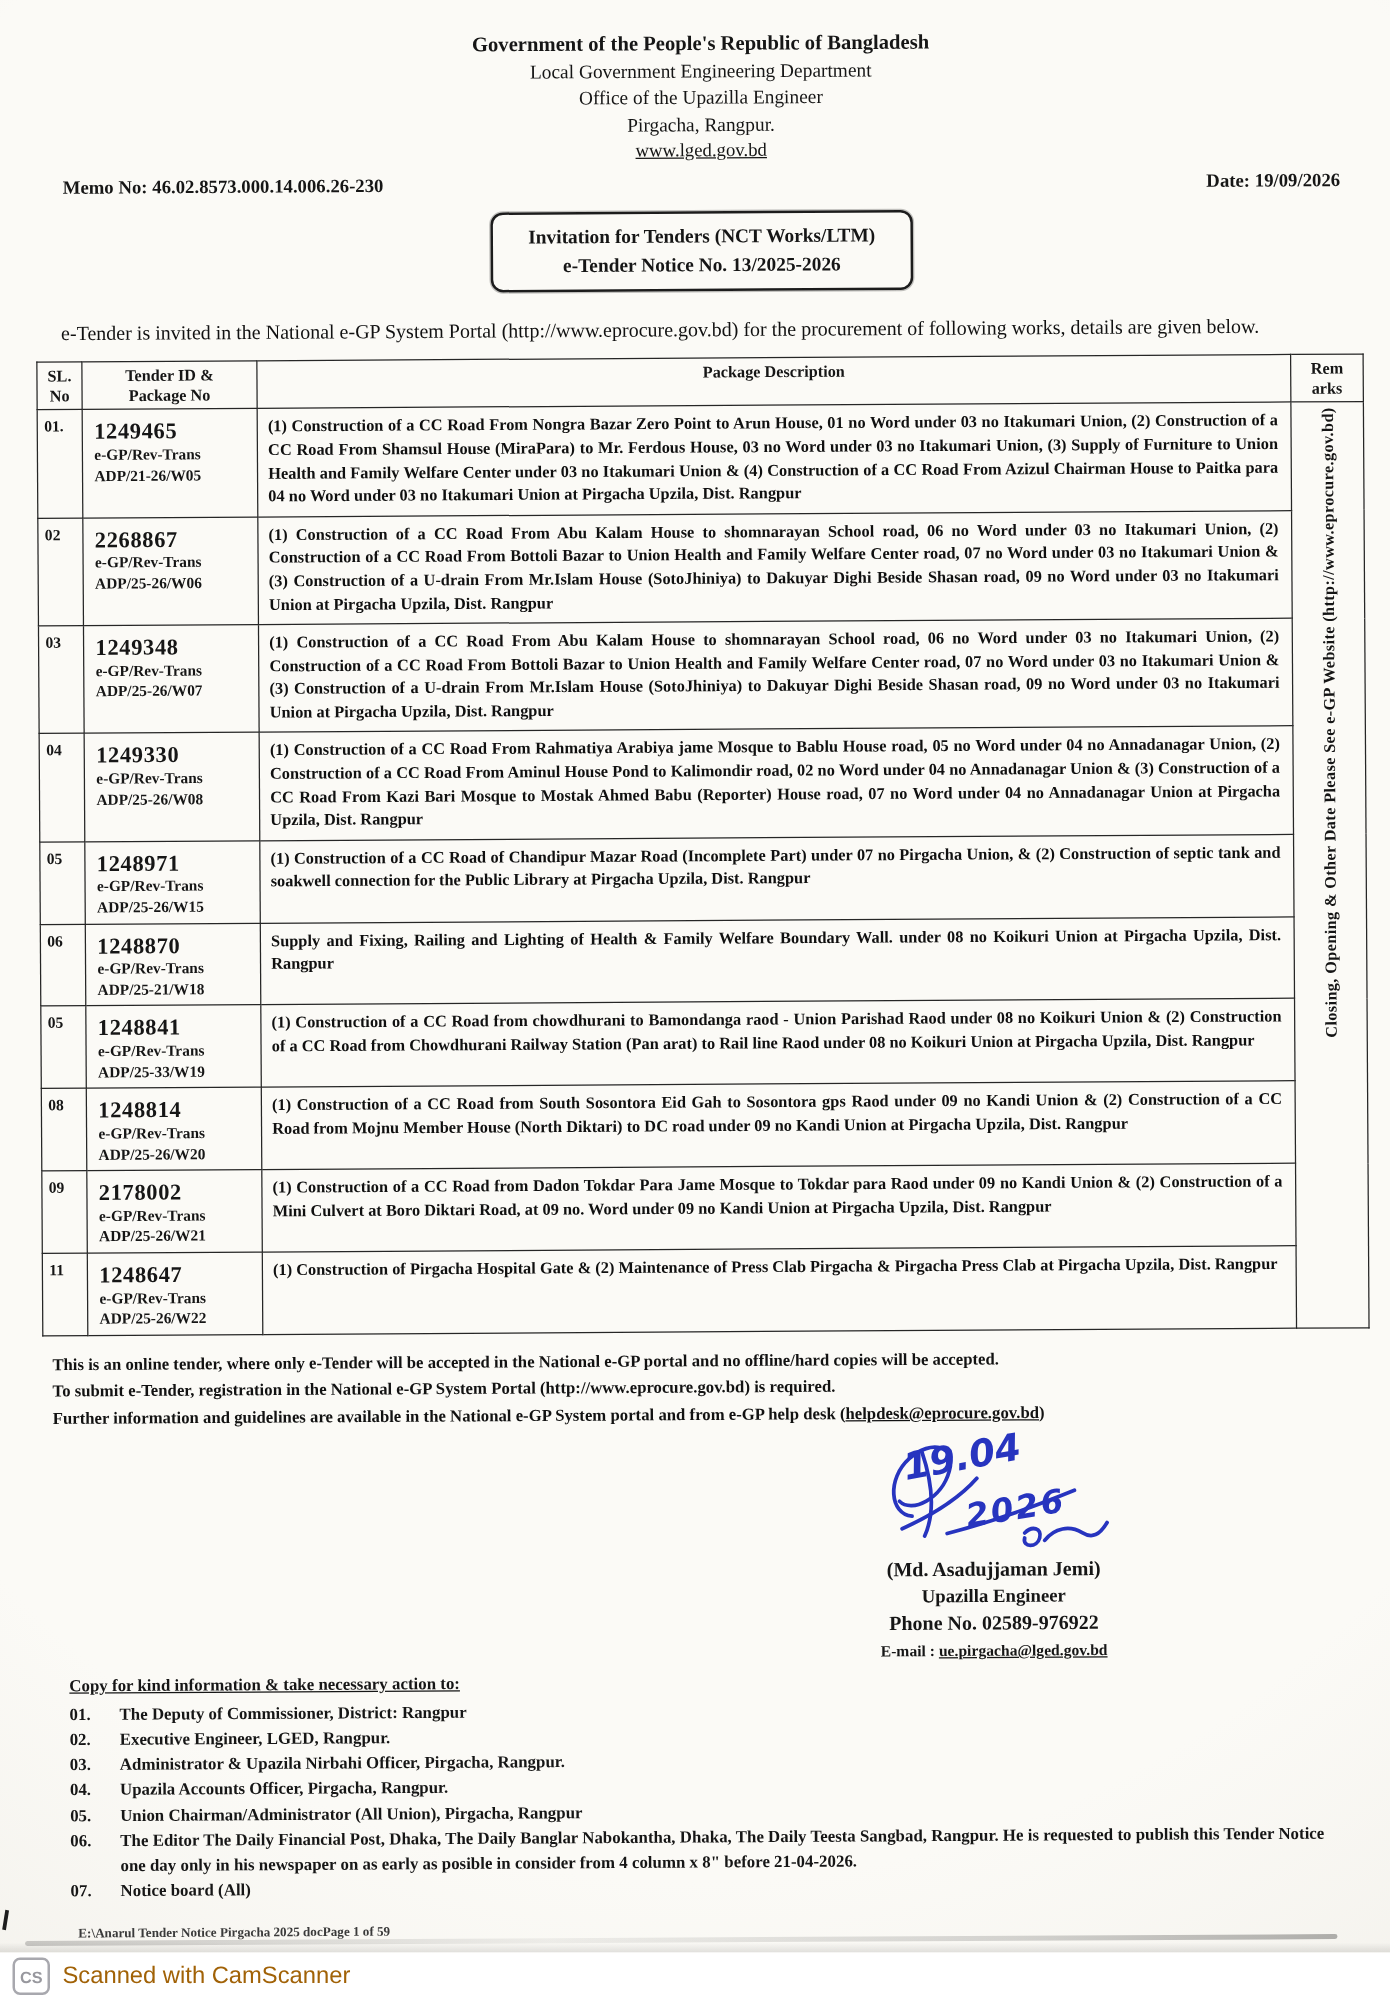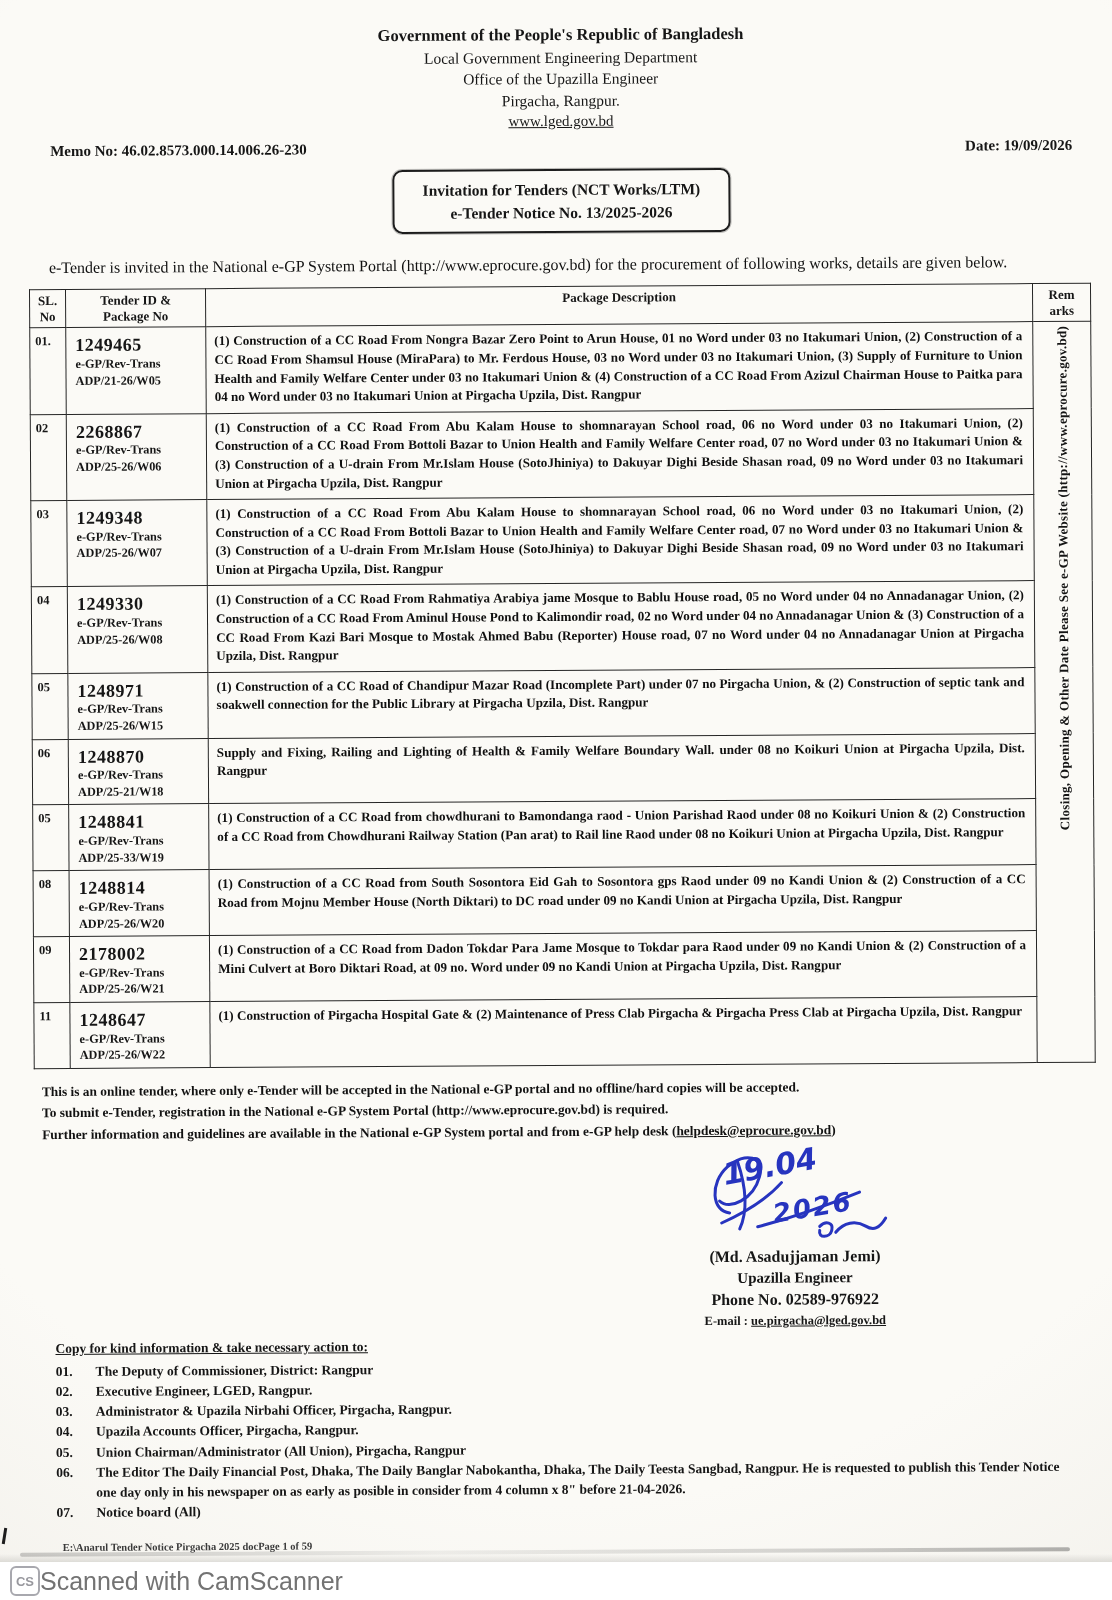--- a/index.html
+++ b/index.html
@@ -74,28 +74,28 @@
   .smudge{
     position:absolute;left:20px;bottom:46px;width:1050px;height:4px;
     background:linear-gradient(90deg,rgba(60,60,60,.25),rgba(90,90,90,.08) 40%,rgba(60,60,60,.2) 75%,rgba(40,40,40,.35));
     transform:rotate(-0.3deg);border-radius:2px;
   }
   .tickmark{position:absolute;left:3px;bottom:56px;width:3px;height:16px;background:#1d1d1d;transform:rotate(9deg);}
   .edgeshadow{position:absolute;left:0;right:0;bottom:38px;height:8px;
     background:linear-gradient(rgba(0,0,0,0),rgba(0,0,0,.10));}
   .camsbar{
     position:absolute;left:0;right:0;bottom:0;height:38px;background:#ffffff;
-    display:flex;align-items:center;padding-left:10px;
+    display:flex;align-items:center;gap:10px;padding-left:10px;
     font-family:"Liberation Sans",sans-serif;
   }
   .cslogo{
     width:26px;height:26px;border:2.5px solid #a8a8ae;border-radius:6px;
     display:grid;place-items:center;font-size:13px;font-weight:bold;color:#98989e;
   }
-  .cstext{color:#737373;font-size:25px;}
+  .cstext{color:#a16207;font-size:19px;}
 </style>
 </head>
 <body>
 
 <div class="page">
   <div class="doc">
 
     <div class="letterhead">
       <div class="org1">Government of the People's Republic of Bangladesh</div>
       <div class="org2">Local Government Engineering Department</div>

